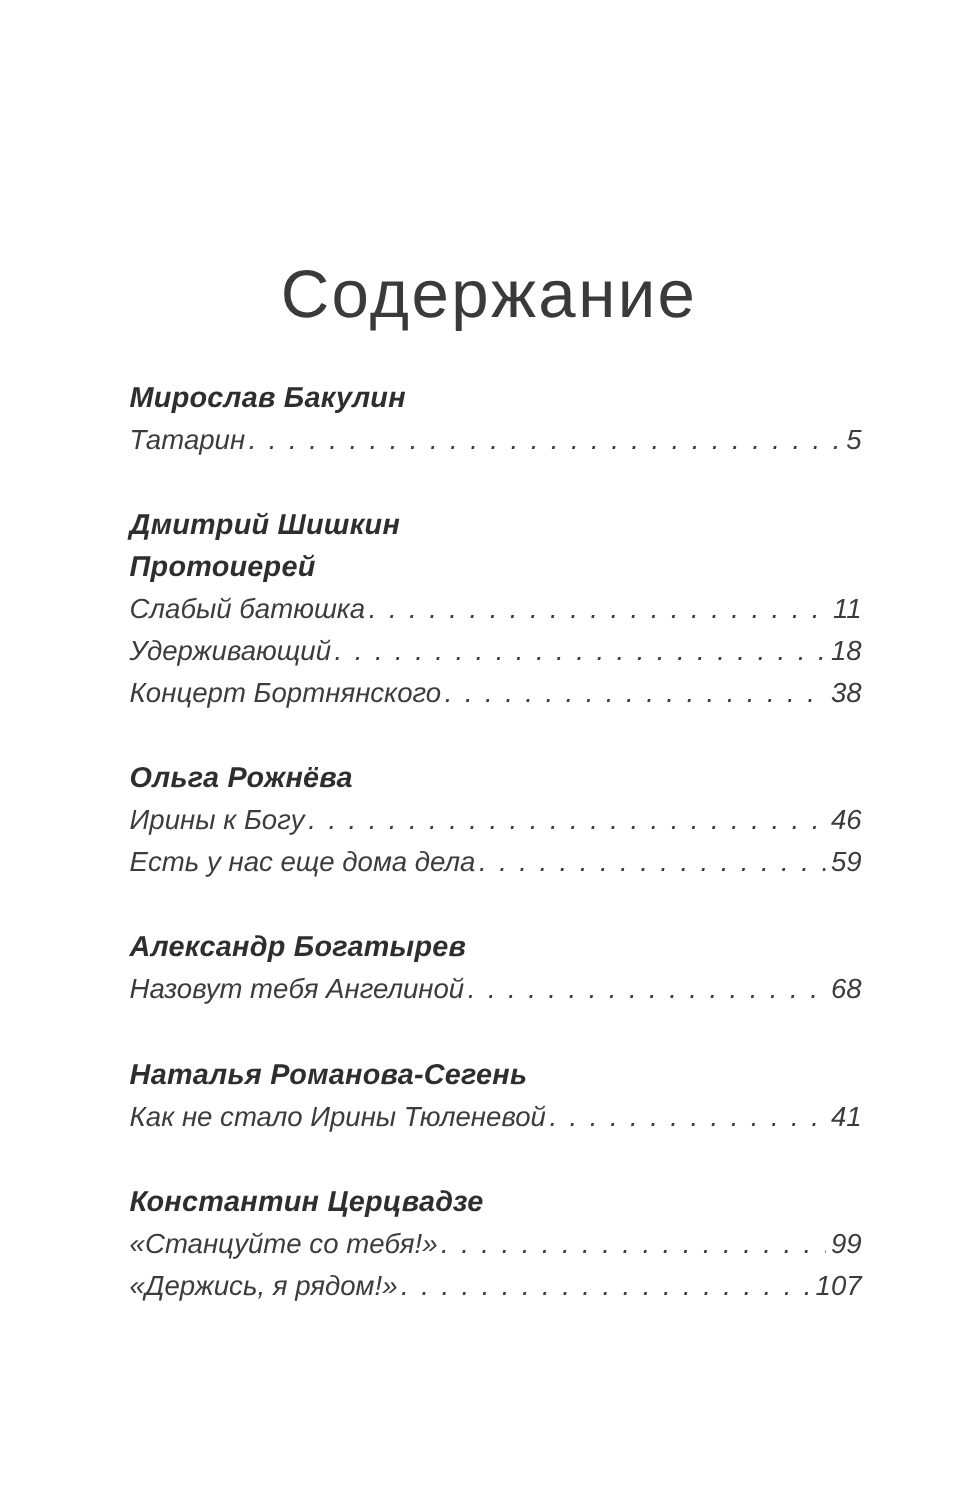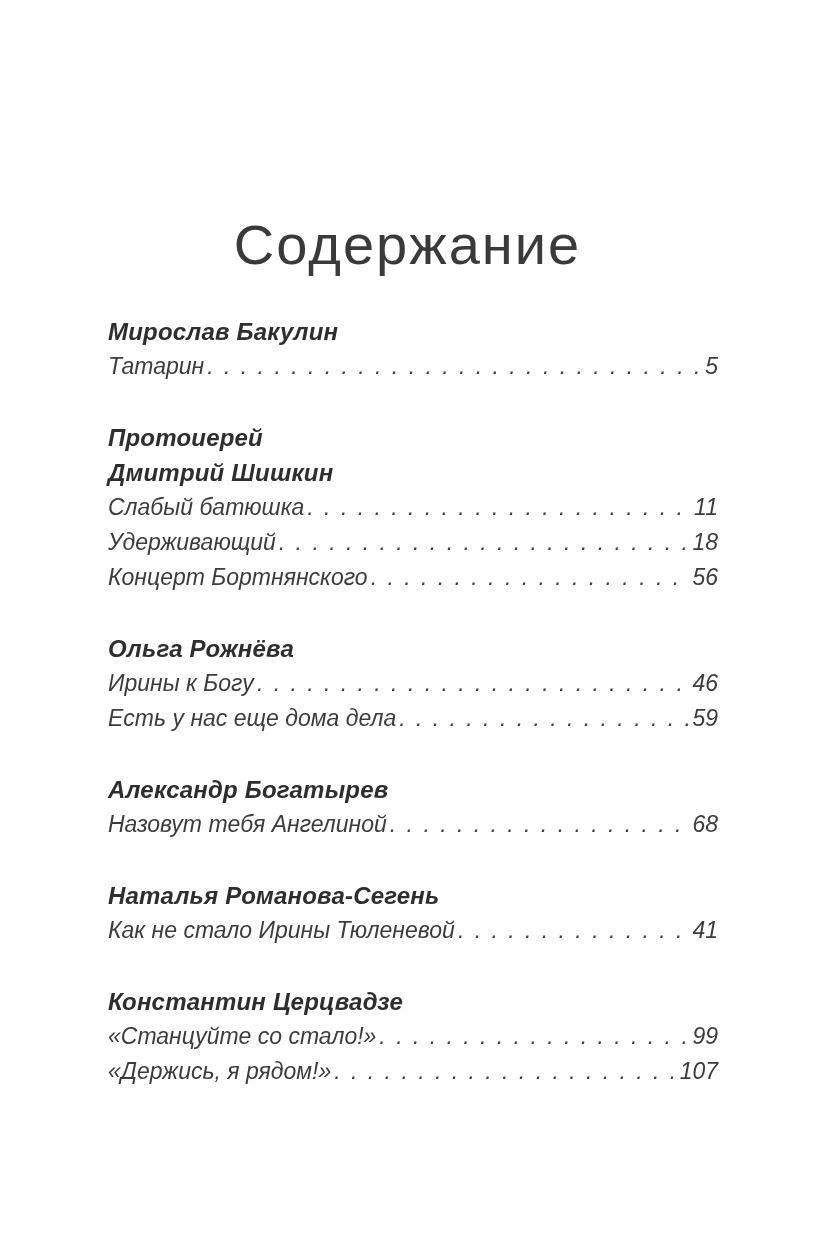--- a/index.html
+++ b/index.html
@@ -74,36 +74,36 @@
   <div class="toc">
       <div class="toc-section">
         <div class="author-line">Мирослав Бакулин</div>
         <div class="entry-row">
           <span class="entry-title">Татарин</span>
           <span class="leader"></span>
           <span class="page-num">5</span>
         </div>
       </div>
       <div class="toc-section">
+        <div class="author-line">Дмитрий Шишкин</div>
         <div class="author-line">Протоиерей</div>
-        <div class="author-line">Дмитрий Шишкин</div>
         <div class="entry-row">
           <span class="entry-title">Слабый батюшка</span>
           <span class="leader"></span>
           <span class="page-num">11</span>
         </div>
         <div class="entry-row">
           <span class="entry-title">Удерживающий</span>
           <span class="leader"></span>
           <span class="page-num">18</span>
         </div>
         <div class="entry-row">
           <span class="entry-title">Концерт Бортнянского</span>
           <span class="leader"></span>
-          <span class="page-num">56</span>
+          <span class="page-num">38</span>
         </div>
       </div>
       <div class="toc-section">
         <div class="author-line">Ольга Рожнёва</div>
         <div class="entry-row">
           <span class="entry-title">Ирины к Богу</span>
           <span class="leader"></span>
           <span class="page-num">46</span>
         </div>
         <div class="entry-row">
@@ -124,21 +124,21 @@
         <div class="author-line">Наталья Романова-Сегень</div>
         <div class="entry-row">
           <span class="entry-title">Как не стало Ирины Тюленевой</span>
           <span class="leader"></span>
           <span class="page-num">41</span>
         </div>
       </div>
       <div class="toc-section">
         <div class="author-line">Константин Церцвадзе</div>
         <div class="entry-row">
-          <span class="entry-title">«Станцуйте со стало!»</span>
+          <span class="entry-title">«Станцуйте со тебя!»</span>
           <span class="leader"></span>
           <span class="page-num">99</span>
         </div>
         <div class="entry-row">
           <span class="entry-title">«Держись, я рядом!»</span>
           <span class="leader"></span>
           <span class="page-num">107</span>
         </div>
       </div>
     </div>

